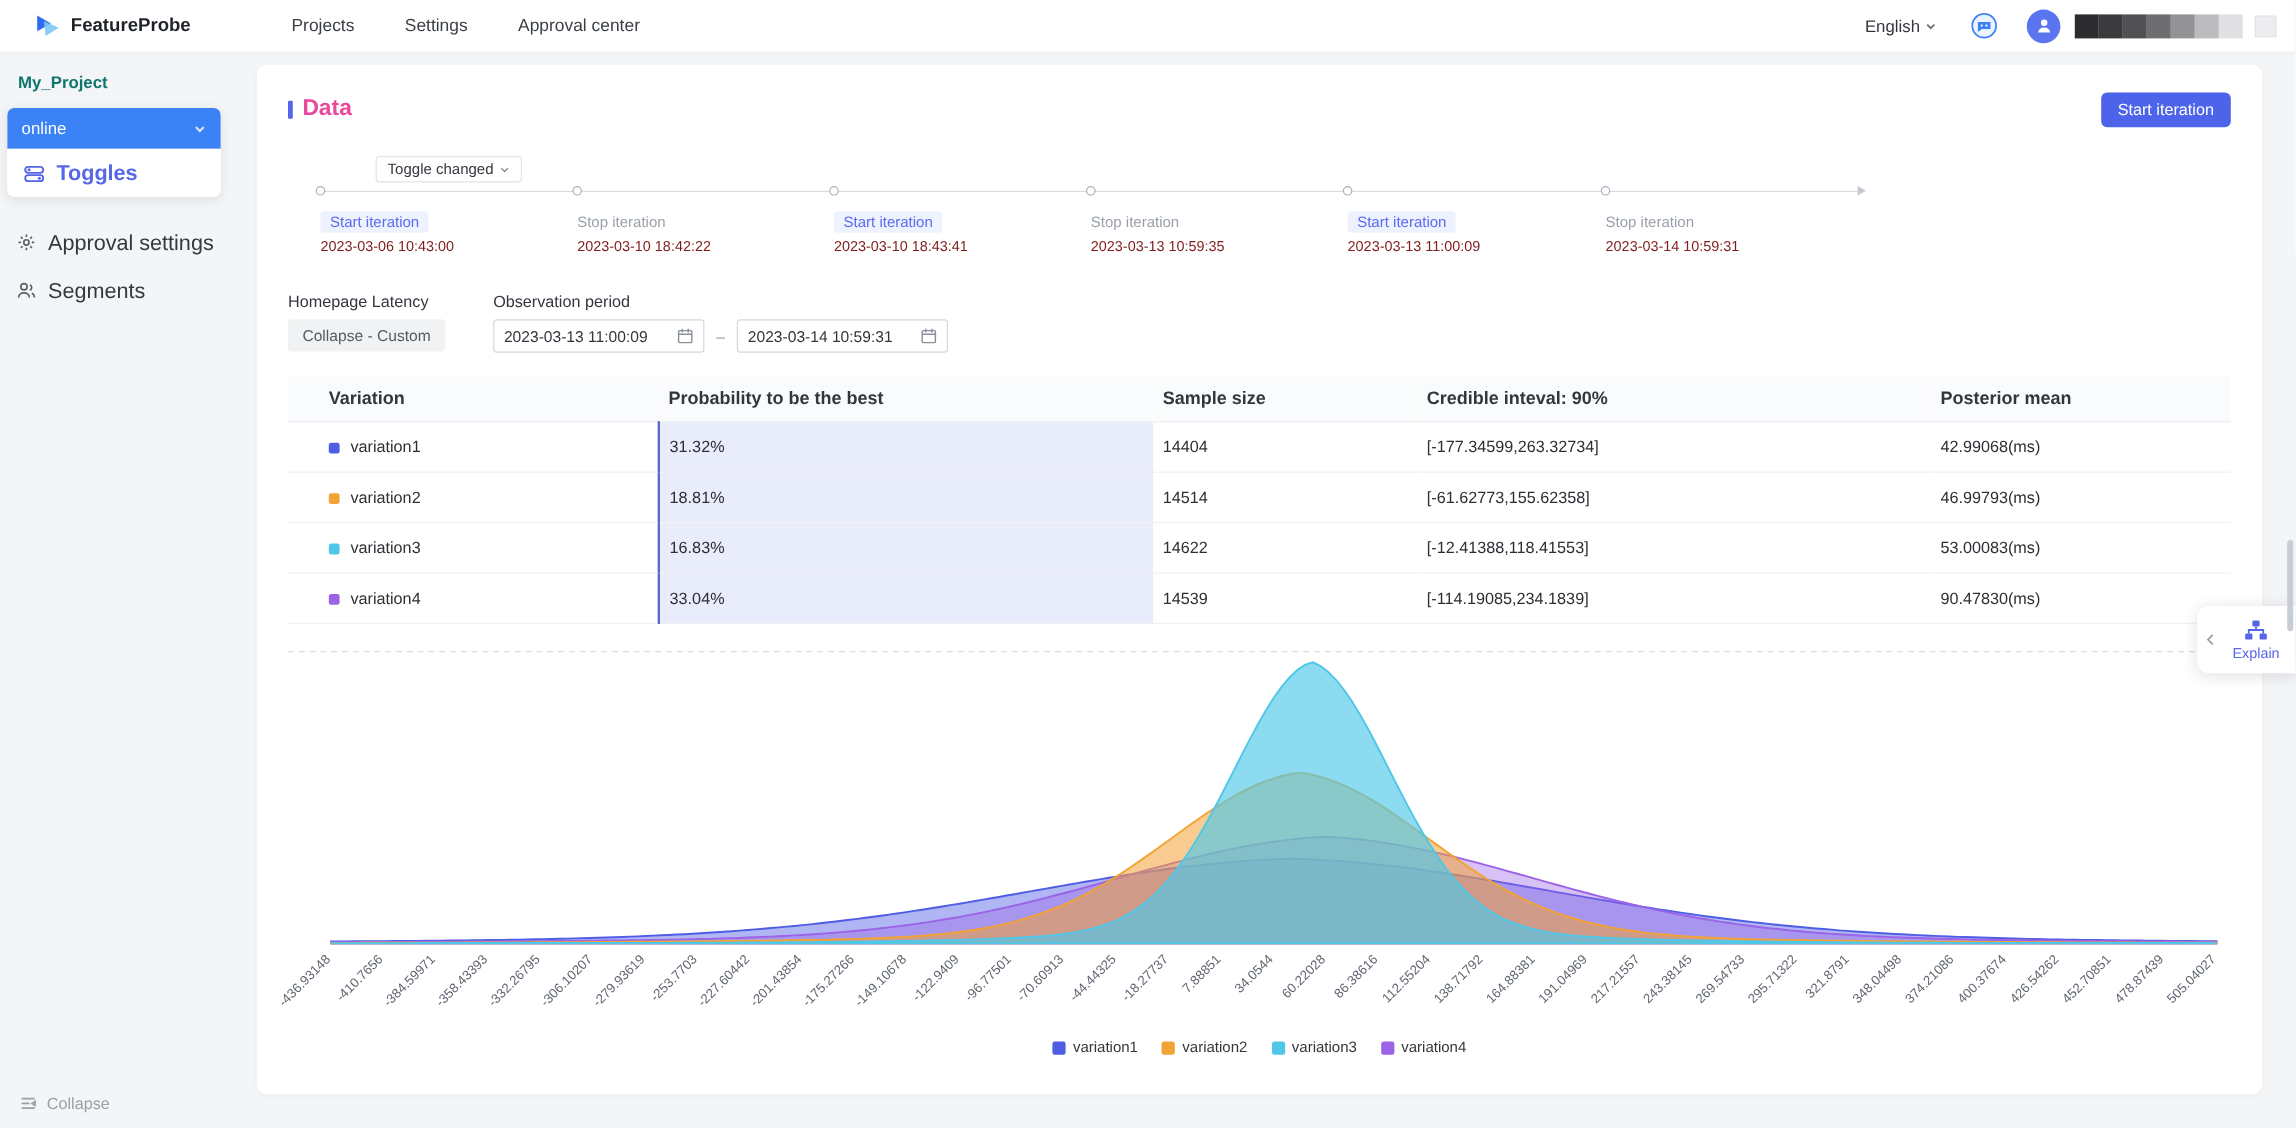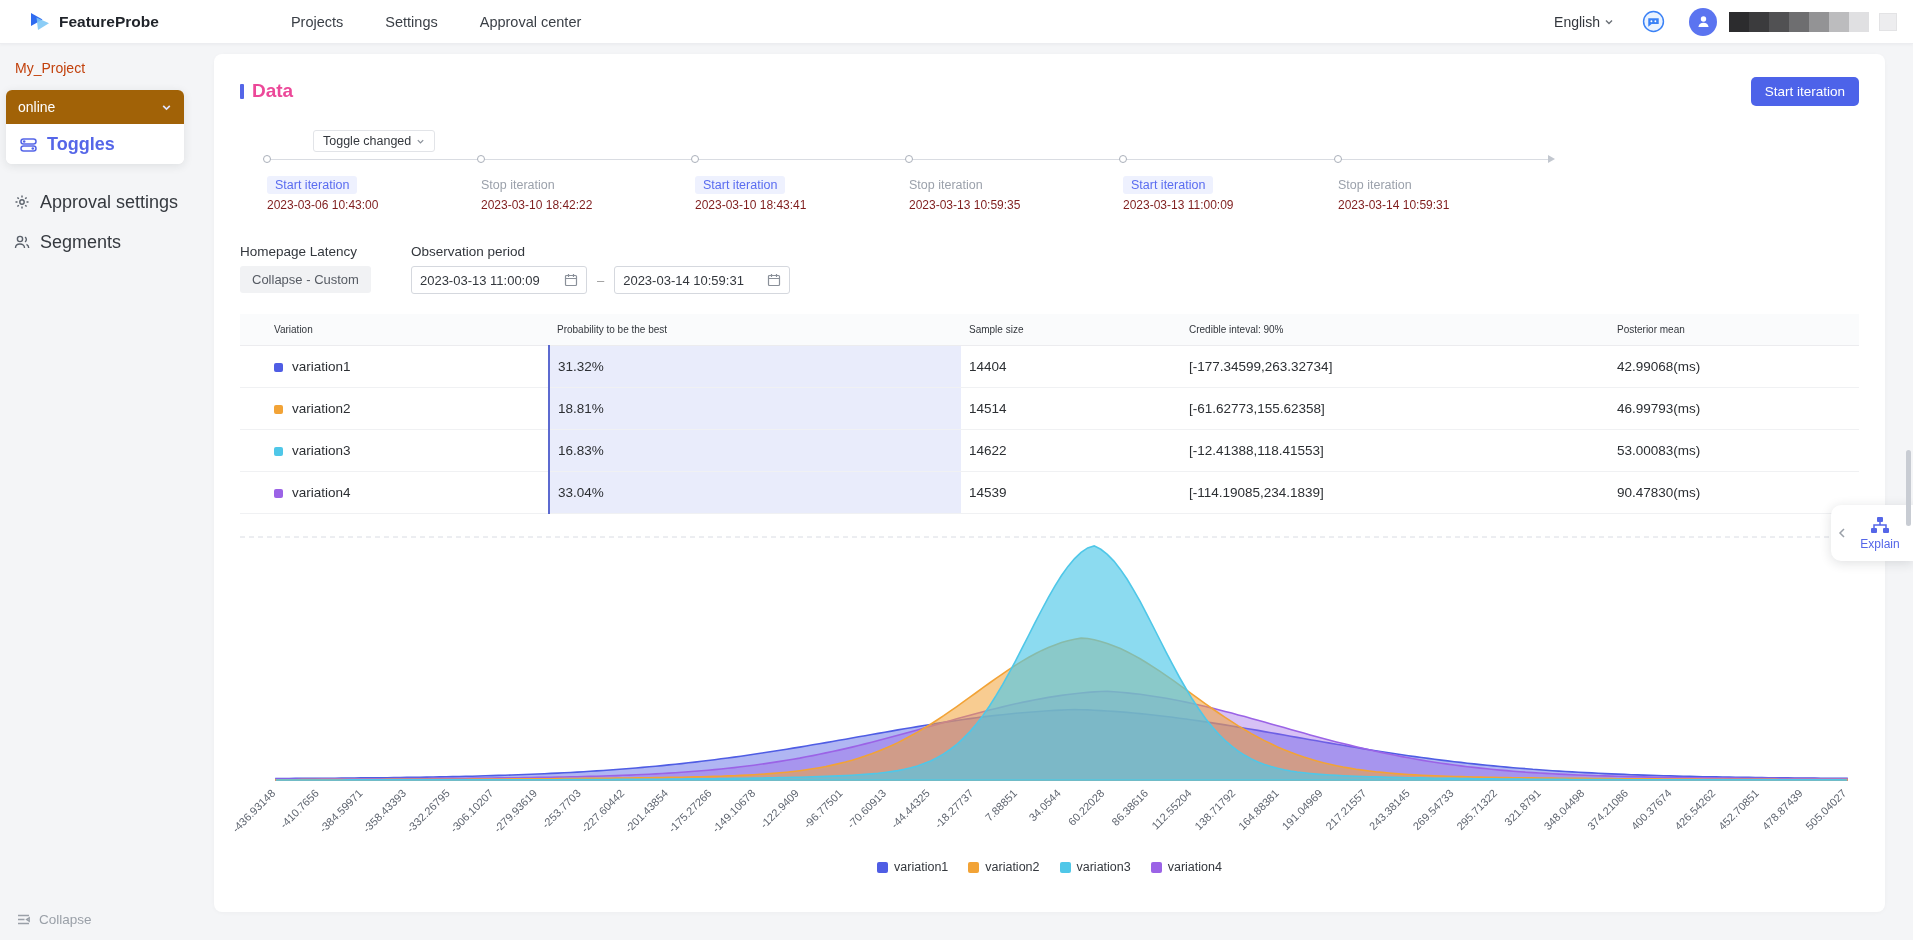--- a/index.html
+++ b/index.html
@@ -12,45 +12,45 @@
   }
   
   .navbar {
     height: 44px; background: #fff; border-bottom: 1px solid #ecedf0;
     display: flex; align-items: center; padding: 0 16px 0 28px; position: relative; z-index: 10;
     box-shadow: 0 1px 3px rgba(30,35,40,.04);
     gap: 20px;
   }
   .brand { display: flex; align-items: center; gap: 7px; cursor: pointer; }
   .brand-name { font-size: 15.5px; font-weight: 700; color: #1f2329; }
-  .top-nav { display: flex; gap: 42px; margin-left: 112px; }
+  .top-nav { display: flex; gap: 42px; margin-left: 64px; }
   .top-nav-item { font-size: 14.5px; color: #3a3f46; cursor: pointer; }
   .nav-right { margin-left: auto; display: flex; align-items: center; }
   .lang { display: flex; align-items: center; gap: 4px; font-size: 14px; color: #33373d; cursor: pointer; }
   .lang svg { color: #6b7077; }
   .help-icon { margin-left: 28px; cursor: pointer; display: flex; }
   .avatar {
     margin-left: 24px; width: 28px; height: 28px; border-radius: 50%;
     background: #5b74f0; display: flex; align-items: center; justify-content: center; cursor: pointer;
   }
   .swatch-strip { margin-left: 12px; display: flex; }
   .swatch { width: 20px; height: 20px; }
   .swatch-lone { margin-left: 10px; width: 18px; height: 18px; border: 1px solid #e3e3e5; }
   
   .shell { display: flex; height: 896px; }
   .sidebar { width: 190px; display: flex; flex-direction: column; }
   .main { flex: 1; padding: 10px 28px 0 24px; }
   
-  .project-name { margin: 16px 0 0 15px; font-size: 14px; font-weight: 400; color: #c2410c; }
+  .project-name { margin: 16px 0 0 15px; font-size: 14px; font-weight: 700; color: #0f766e; }
   .env-panel {
     margin: 14px 6px 0; border-radius: 6px; background: #fff; overflow: hidden;
     box-shadow: 0 2px 10px rgba(31,35,41,.10);
   }
   .env-btn {
-    height: 34px; background: #a16207; color: #fff; display: flex; align-items: center;
+    height: 34px; background: #3b82f6; color: #fff; display: flex; align-items: center;
     padding: 0 12px; font-size: 14px; cursor: pointer;
   }
   .env-btn .chev { margin-left: auto; color: #dfe3ff; display: flex; }
   .side-item {
     height: 40px; display: flex; align-items: center; gap: 10px; padding-left: 14px;
     font-size: 18px; color: #35393f; cursor: pointer;
   }
   .side-item.active { background: #fff; color: #5566e8; font-weight: 700; }
   .side-list { margin-top: 18px; }
   .collapse-row {
@@ -102,21 +102,21 @@
   .date-input {
     width: 176px; height: 28px; border: 1px solid #d5d8de; border-radius: 3px;
     display: flex; align-items: center; padding: 0 8px; font-size: 13px; color: #33373d; cursor: pointer;
     background: #fff;
   }
   .date-input svg { margin-left: auto; color: #8a9099; }
   .date-sep { color: #999; font-size: 13px; }
   
   table.results { width: 100%; border-collapse: collapse; margin-top: 20px; table-layout: fixed; }
   .results th {
-    background: #fafbfc; text-align: left; font-size: 10px; font-weight: 400; color: #33373d;
+    background: #fafbfc; text-align: left; font-size: 15px; font-weight: 700; color: #33373d;
     padding: 10px 8px; border-bottom: 1px solid #ececef;
   }
   .results td { font-size: 13.5px; color: #2c2f33; padding: 13px 8px; border-bottom: 1px solid #f0f1f3; }
   .results th:first-child, .results td:first-child { padding-left: 34px; }
   .results td.prob { background: #e9ecfb; border-left: 2px solid #5c6ad0; }
   .vdot { width: 9px; height: 9px; border-radius: 2px; display: inline-block; margin-right: 9px; vertical-align: -1px; }
   
   .chart-wrap { margin-top: 21px; position: relative; }
   .chart-wrap svg { overflow: visible; display: block; }
   .legend { display: flex; justify-content: center; gap: 20px; margin-top: 2px; }

